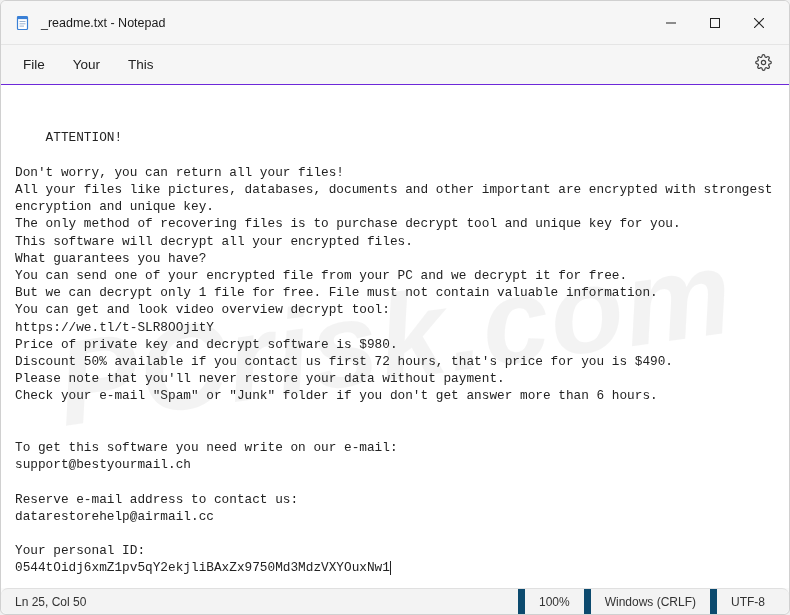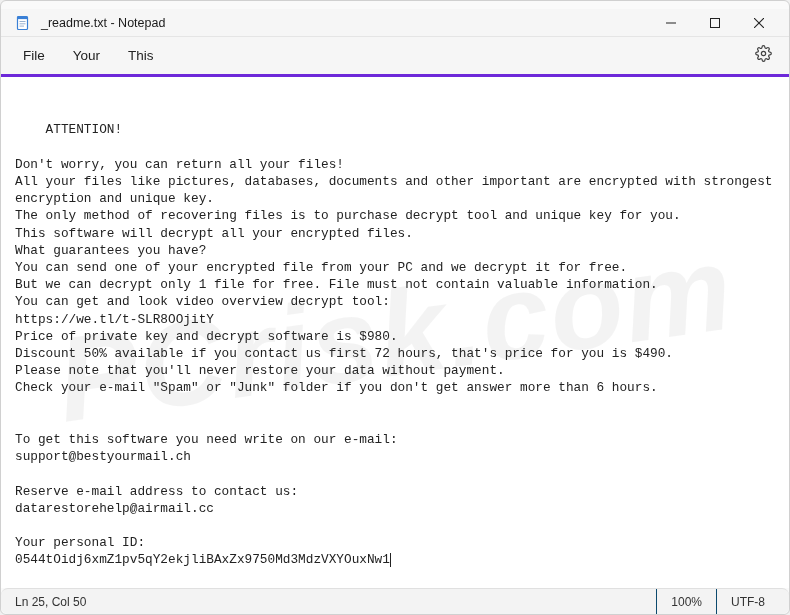--- a/index.html
+++ b/index.html
@@ -14,27 +14,26 @@
       width: 790px;
       height: 615px;
       background: #fafafa;
       border: 1px solid #d0d0d0;
       border-radius: 6px;
       display: flex;
       flex-direction: column;
       overflow: hidden;
     }
     .titlebar {
-      height: 28px;
+      height: 44px;
       background: #f6f6f6;
       display: flex;
       align-items: center;
       padding: 0 8px 0 14px;
       border-bottom: 1px solid #e5e5e5;
-      margin-top: 8px;
     }
     .app-icon {
       width: 16px;
       height: 16px;
       margin-right: 10px;
       flex-shrink: 0;
     }
     .title {
       flex: 1;
       font-size: 12.5px;
@@ -52,21 +51,21 @@
       cursor: default;
       color: #222;
     }
     .win-btn svg { display: block; }
     .menubar {
       height: 40px;
       background: #f6f6f6;
       display: flex;
       align-items: center;
       padding: 0 8px;
-      border-bottom: 3px solid #6d28d9;
+      border-bottom: 1px solid #6d28d9;
     }
     .menu-item {
       padding: 6px 14px;
       font-size: 13.5px;
       color: #222;
       cursor: default;
     }
     .menubar-spacer { flex: 1; }
     .settings-icon {
       width: 36px;
@@ -102,21 +101,21 @@
       border-top: 1px solid #e0e0e0;
       display: flex;
       align-items: center;
       font-size: 12px;
       color: #333;
       padding: 0 10px;
       border-radius: 7px;
     }
     .sb-cell {
       padding: 0 14px;
-      border-left: 1px solid #0c4a6e;
+      border-left: 7px solid #0c4a6e;
       height: 100%;
       display: flex;
       align-items: center;
     }
     .sb-cell:first-child { border-left: none; padding-left: 4px; }
     .sb-spacer { flex: 1; }
     .watermark {
       position: absolute;
       top: 0; left: 0; right: 0; bottom: 0;
       pointer-events: none;
@@ -214,16 +213,17 @@
 datarestorehelp@airmail.cc
 
 Your personal ID:
 0544tOidj6xmZ1pv5qY2ekjliBAxZx9750Md3MdzVXYOuxNw1</span><span class="caret"></span>
   </div>
 
   <div class="statusbar">
     <div class="sb-cell">Ln 25, Col 50</div>
     <div class="sb-spacer"></div>
     <div class="sb-cell">100%</div>
+    <div class="sb-cell">Windows (CRLF)</div>
     <div class="sb-cell">UTF-8</div>
   </div>
 
 </div>
 
 </body></html>

